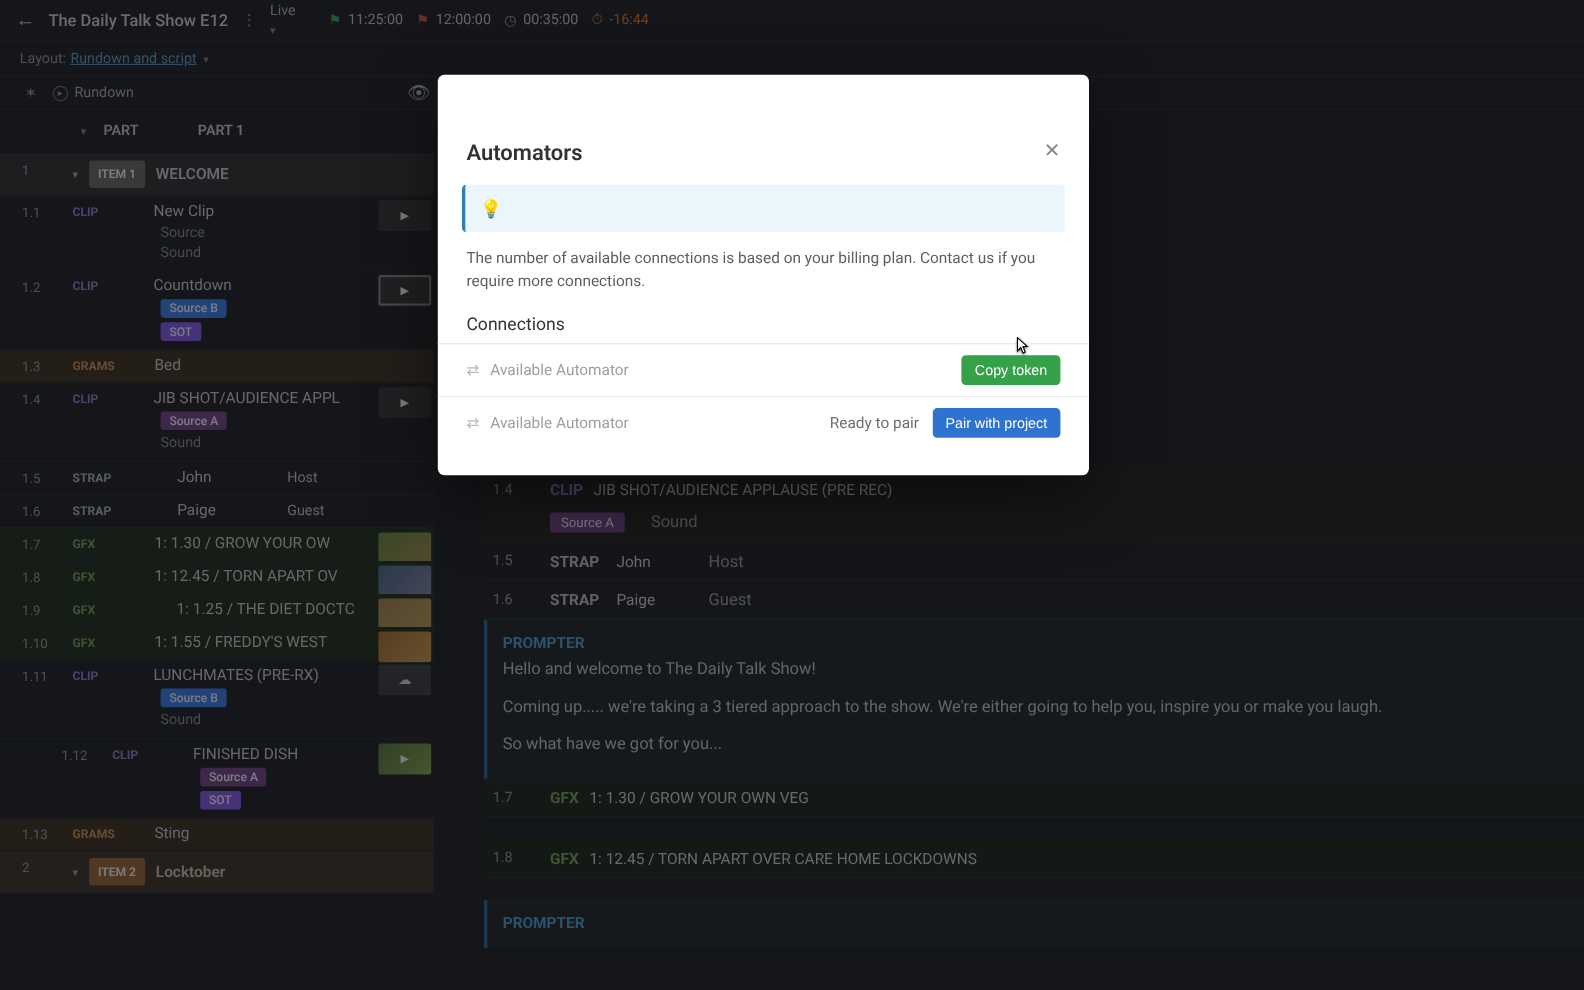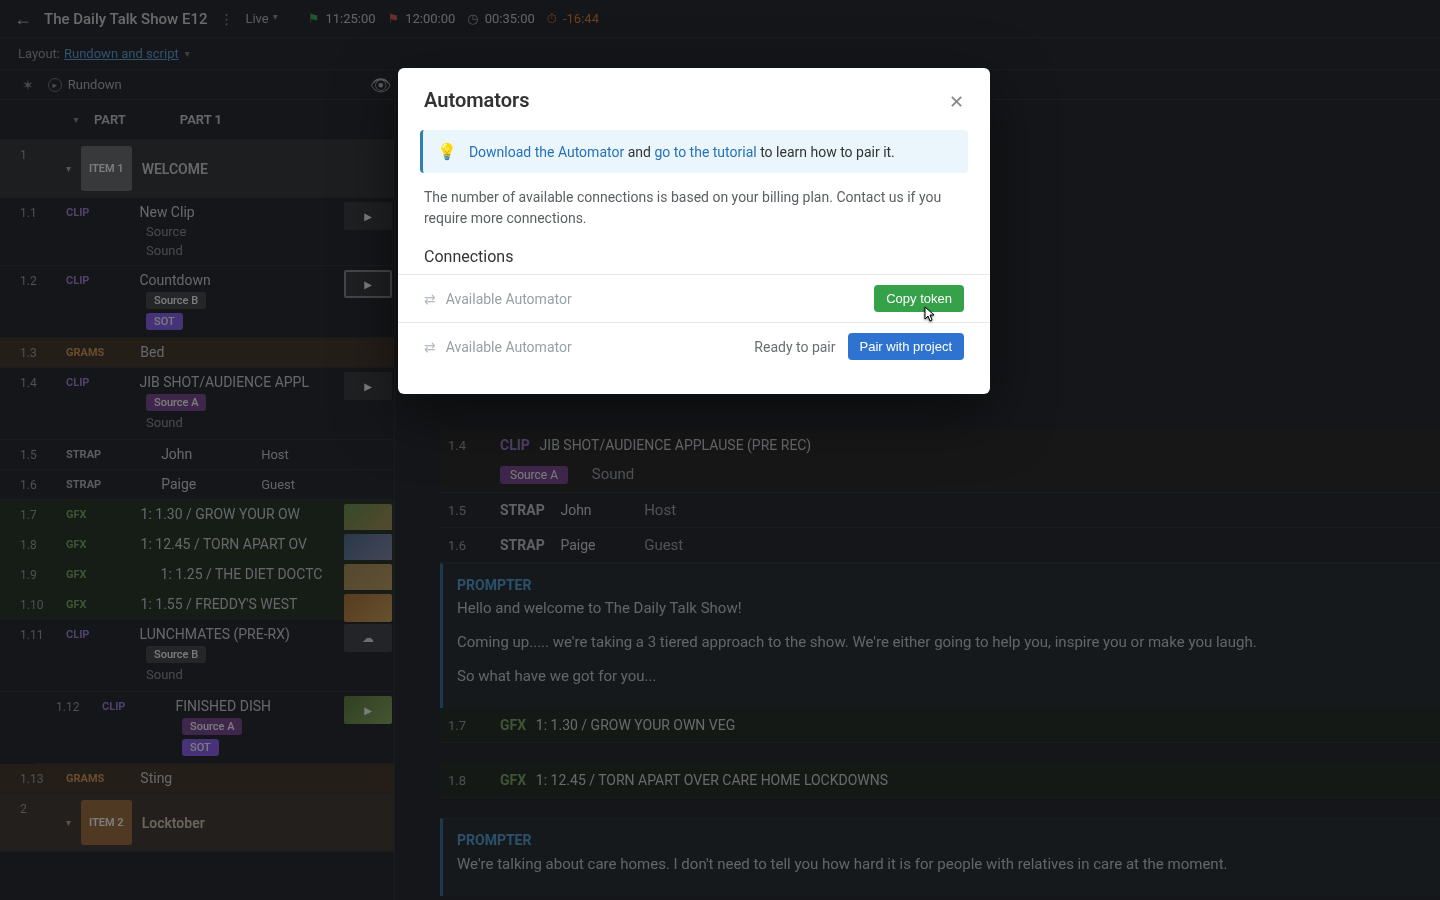--- a/index.html
+++ b/index.html
@@ -20,21 +20,21 @@
     align-items: center;
     padding: 0 14px;
     gap: 12px;
     border-bottom: 1px solid #2a2c30;
     background: #1c1e22;
   }
   .back-arrow { color: #c8c9cb; font-size: 18px; cursor:pointer;}
   .title { font-weight: 500; color: #d6d7d9; font-size: 15px; }
   .more-icon { color: #9a9c9f; font-size: 14px; cursor:pointer;}
   .live-chip {
-    color: #b7babf; font-size: 13px; display:flex; align-items:flex-start; gap:4px;
+    color: #b7babf; font-size: 13px; display:flex; align-items:flex-start; gap:4px;flex-direction:column;
   }
   .live-chip .caret { font-size:10px; color:#8a8d92;}
   .time-chip { display:flex; align-items:center; gap:6px; font-size:13px; }
   .flag-green { color:#3aa95e; }
   .flag-red { color:#d35442; }
   .clock-icon { color:#9a9c9f; }
   .stopwatch { color:#e07a2f; }
   
   .layoutbar {
     height: 32px; display:flex; align-items:center; padding:0 18px;
@@ -63,33 +63,33 @@
   .part-header .part-label { color:#c9cbcf; font-weight:600; font-size:13px; margin-left:4px;}
   .part-header .part-title { margin-left:50px; color:#cfd1d5; font-weight:600;}
   .row { display:flex; border-bottom:1px solid #2a2c30; min-height:30px; font-size:13px;}
   .row .n { width:60px; display:flex; align-items:flex-start; padding:8px 0 0 20px; color:#9b9ea3; font-size:12px;}
   .row .body { flex:1; padding:6px 8px 6px 6px; display:flex; flex-direction:column; gap:4px; position:relative;}
   .item-row .body, .item-row .n { background:#2f2f2f;}
   .item-row.item2 .body, .item-row.item2 .n { background:#3a322a;}
   .grams-row .body, .grams-row .n { background:#3f3022;}
   .gfx-row .body, .gfx-row .n { background:#1f2a1c;}
   .tag {
-    display:inline-block; padding:16px 8px; border-radius:3px; font-size:11px; font-weight:600; color:#fff;
+    display:inline-block; padding:6px 8px; border-radius:3px; font-size:11px; font-weight:600; color:#fff;
   }
   .tag-item { background:#6a6a6a;}
   .tag-item2 { background:#a06a38;}
   .tag-clip { color:#9f7fd9; font-weight:700; font-size:11px;}
   .tag-grams { color:#d99450; font-weight:700; font-size:11px;}
   .tag-strap { color:#b5b9be; font-weight:700; font-size:11px;}
   .tag-gfx { color:#7aa661; font-weight:700; font-size:11px;}
   .line1 { display:flex; align-items:center; gap:10px;}
   .rowtitle { color:#cfd1d5; font-size:14px;}
   .subtxt { color:#8e9196; font-size:13px; margin-left:0px;}
   .pill { display:inline-block; font-size:11px; padding:2px 8px; border-radius:3px; font-weight:500;}
-  .pill-sb { background:#404040; color:#fff;}
+  .pill-sb { background:#3b82f6; color:#fff;}
   .pill-sa { background:#7a4392; color:#fff;}
   .pill-sot { background:#8b5cf6; color:#fff;}
   .thumb { position:absolute; right:2px; top:4px; width:48px; height:28px; background:#333; border-radius:2px; display:flex;align-items:center;justify-content:center; color:#ddd; font-size:12px;}
   .thumb.play::after{content:"▶"; font-size:10px; color:#fff;}
   .thumb.img { background:linear-gradient(135deg,#6b8e48,#a99150);}
   .thumb.cloud { background:#3a3c40; }
   .strap-row .line1 { gap:30px;}
   .strap-col2 { margin-left:10px; color:#c7c9cd;}
   
   .rightpane { flex:1; background:#1c1e22; overflow:hidden; position:relative;}
@@ -109,21 +109,21 @@
   
   .overlay {
     position:absolute; inset:0; background:rgba(15,16,18,0.55);
   }
   
   .modal {
     position:absolute; left:398px; top:68px; width:592px; background:#fff;
     border-radius:6px; box-shadow:0 20px 60px rgba(0,0,0,0.5);
     font-family:inherit; color:#333;
   }
-  .modal-head { display:flex; align-items:flex-end; justify-content:space-between; padding:20px 26px 8px 26px;}
+  .modal-head { display:flex; align-items:flex-start; justify-content:space-between; padding:20px 26px 8px 26px;margin-top:38px;}
   .modal-title { font-size:20px; font-weight:600; color:#333;}
   .modal-close { color:#888; font-size:18px; cursor:pointer; font-weight:300;}
   .info-banner {
     margin:10px 22px 14px 22px; background:#eaf5fc; border-left:3px solid #2e7fb6;
     border-radius:4px; padding:12px 14px; display:flex; align-items:center; gap:12px;
     font-size:14px; color:#333;
   }
   .bulb { color:#2e7fb6; font-size:16px;}
   .info-banner a { color:#2772b8; text-decoration:none;}
   .modal-txt { padding:0 26px 18px 26px; font-size:14px; color:#5b5f64; line-height:1.5;}
@@ -423,39 +423,35 @@
       <div class="sp-row" style="background:#1e241c; margin-top:20px;">
         <div class="idx">1.8</div>
         <div class="content">
           <span class="sp-tag-gfx">GFX</span>
           <span class="sp-title">1: 12.45 / TORN APART OVER CARE HOME LOCKDOWNS</span>
         </div>
       </div>
 
       <div class="prompter-block" style="border-left:3px solid #2d6a9c; margin-top:20px;">
         <div class="sp-tag-prompter">PROMPTER</div>
-        <p>We're talking about care homes. I don't need to tell you how hard it is for people with relatives in care at the moment.</p>
       </div>
 
     </div>
   </div>
 </div>
 
 <div class="overlay"></div>
 
 <div class="modal">
   <div class="modal-head">
     <div class="modal-title">Automators</div>
     <div class="modal-close">✕</div>
   </div>
   <div class="info-banner">
     <span class="bulb">💡</span>
-    <span>
-      <a>Download the Automator</a><span> and </span><a>go to the tutorial</a><span> to learn how to pair it.</span>
-    </span>
   </div>
   <div class="modal-txt">The number of available connections is based on your billing plan. Contact us if you require more connections.</div>
   <div class="conn-head">Connections</div>
 
   <div class="conn-row">
     <div class="conn-left">
       <span class="conn-icon">⇄</span>
       <span>Available Automator</span>
     </div>
     <div>

